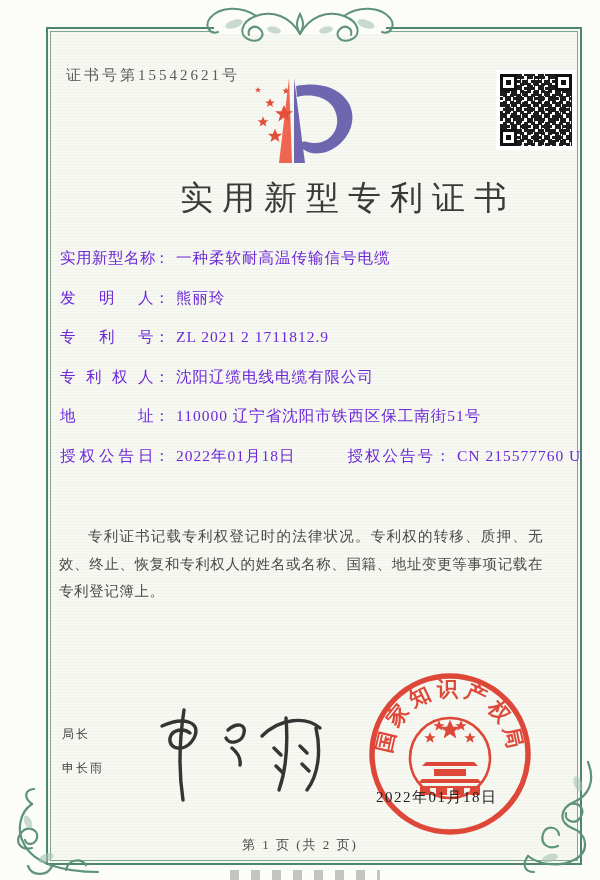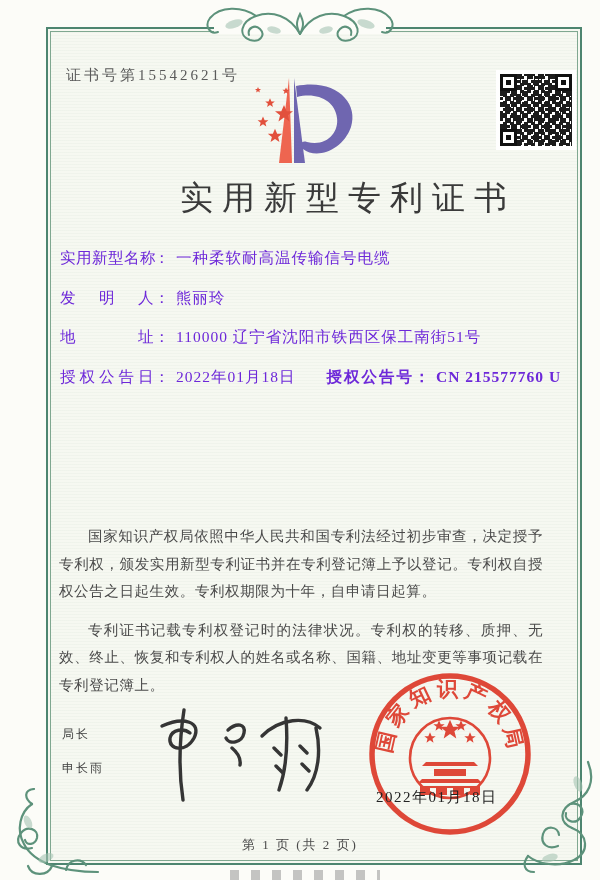--- a/index.html
+++ b/index.html
@@ -40,21 +40,21 @@
   .title{
     position:absolute;left:0;top:176px;width:600px;text-align:center;
     font-size:33px;letter-spacing:9px;color:#3a3a3a;font-weight:500;padding-left:48px;
   }
   
   .fields{position:absolute;left:60px;top:250px;width:490px;font-size:15.5px;color:#6d28d9;}
   .frow{height:16px;line-height:16px;margin-bottom:23.5px;white-space:nowrap;letter-spacing:.5px;}
   .flabel{display:inline-block;width:94px;text-align:justify;text-align-last:justify;}
   .fcolon{display:inline-block;margin-right:6px;}
   .fvalue{letter-spacing:1px;}
-  .grant-right{display:inline-block;margin-left:31px;font-weight:bold;}
+  .grant-right{display:inline-block;margin-left:52px;}
   .grant-right .flabel{width:auto;letter-spacing:2px;}
   
   .body-text{
     position:absolute;left:59px;top:523px;width:484px;
     font-size:14.5px;line-height:27.5px;color:#4a4a4a;letter-spacing:.6px;
     text-align:justify;
   }
   .body-text p{margin:0;text-indent:2em;}
   .body-text p + p{margin-top:11px;}
   
@@ -168,29 +168,34 @@
 <div class="title">实用新型专利证书</div>
 
 <div class="fields">
   <div class="frow">
     <span class="flabel">实用新型名称</span><span class="fcolon">：</span><span class="fvalue">一种柔软耐高温传输信号电缆</span>
   </div>
   <div class="frow">
     <span class="flabel">发明人</span><span class="fcolon">：</span><span class="fvalue">熊丽玲</span>
   </div>
   <div class="frow">
+    <span class="flabel">专利号</span><span class="fcolon">：</span><span class="fvalue">ZL 2021 2 1711812.9</span>
+  </div>
+  <div class="frow">
+    <span class="flabel">专利权人</span><span class="fcolon">：</span><span class="fvalue">沈阳辽缆电线电缆有限公司</span>
+  </div>
+  <div class="frow">
     <span class="flabel">地址</span><span class="fcolon">：</span><span class="fvalue">110000  辽宁省沈阳市铁西区保工南街51号</span>
   </div>
   <div class="frow">
     <span class="flabel">授权公告日</span><span class="fcolon">：</span><span class="fvalue">2022年01月18日</span><span class="grant-right"><span class="flabel">授权公告号</span><span class="fcolon">：</span><span class="fvalue">CN 215577760 U</span></span>
   </div>
 </div>
 
 <div class="body-text">
-  <p>国家知识产权局依照中华人民共和国专利法经过初步审查，决定授予专利权，颁发实用新型专利证书并在专利登记簿上予以登记。专利权自授权公告之日起生效。专利权期限为十年，自申请日起算。</p>
   <p>专利证书记载专利权登记时的法律状况。专利权的转移、质押、无效、终止、恢复和专利权人的姓名或名称、国籍、地址变更等事项记载在专利登记簿上。</p>
 </div>
 
 <div class="signer">
   <div>局长</div>
   <div>申长雨</div>
 </div>
 
 <svg class="sig-script" viewBox="0 0 210 115">
   <g stroke="#353535" stroke-width="3.4" fill="none" stroke-linecap="round" stroke-linejoin="round">

